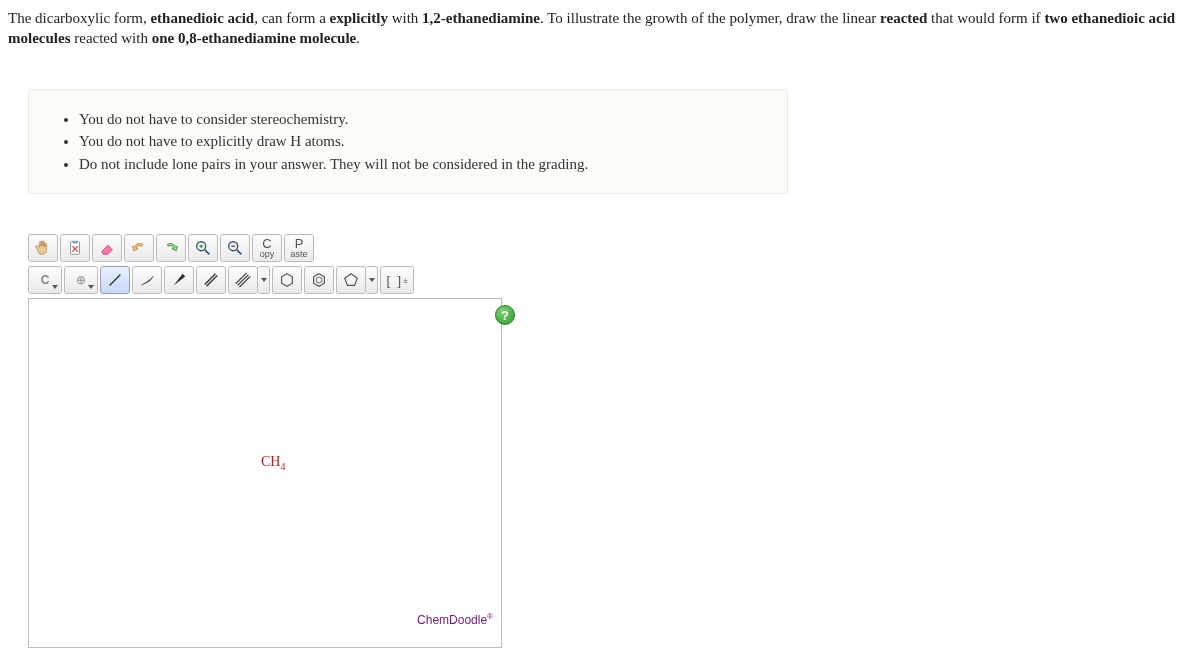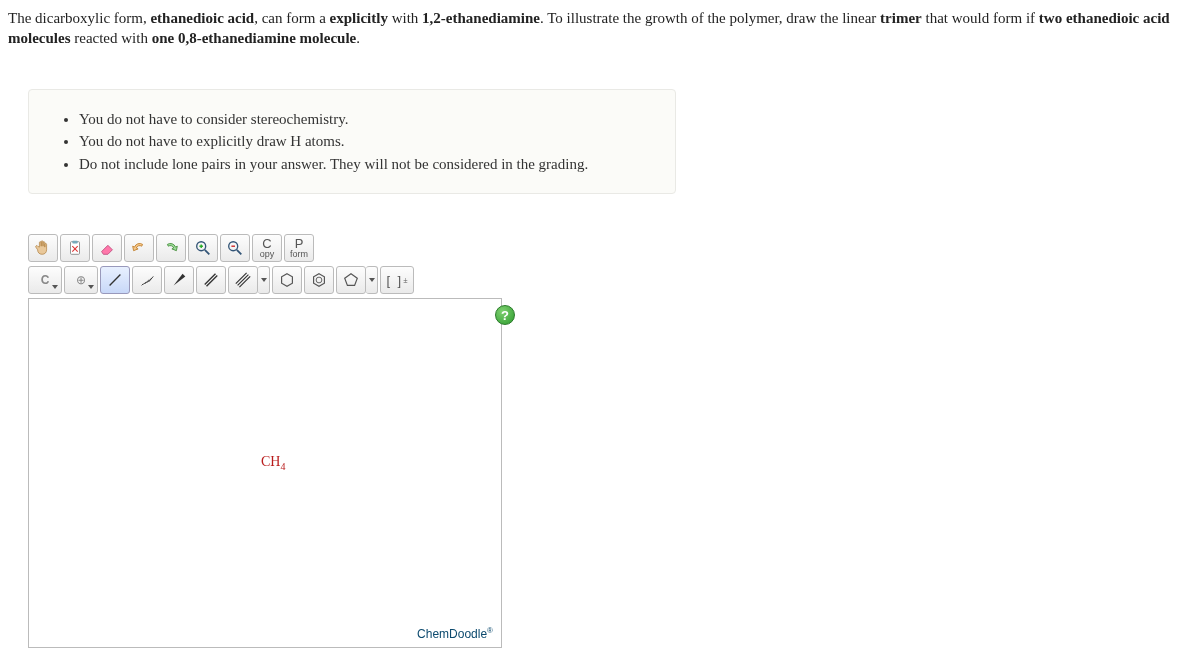--- a/index.html
+++ b/index.html
@@ -15,21 +15,21 @@
     line-height: 1.35;
     margin-bottom: 40px;
   }
   .question b { font-weight: bold; }
   .instructions-box {
     border: 1px solid #e9e9e5;
     background: #fbfbf8;
     border-radius: 4px;
     padding: 18px 30px 18px 30px;
     margin-left: 20px;
-    width: 648px;
+    width: 760px;
     margin-bottom: 40px;
   }
   .instructions-box ul {
     margin: 0;
     padding-left: 20px;
   }
   .instructions-box li {
     font-family: Georgia, serif;
     font-size: 15px;
     line-height: 1.5;
@@ -110,35 +110,35 @@
     position: absolute;
     top: 155px;
     left: 232px;
     font-family: "Times New Roman", serif;
     font-size: 14px;
     color: #b91c1c;
   }
   .canvas-label sub { font-size: 10px; }
   .chemdoodle-brand {
     position: absolute;
-    bottom: 6px;
+    bottom: 20px;
     right: 8px;
     font-family: Arial, sans-serif;
     font-size: 12px;
-    color: #0c4a6e;
+    color: #701a75;
   }
   .chemdoodle-brand sup { font-size: 8px; }
   
   .tool-btn svg { width: 18px; height: 18px; }
 </style>
 </head>
 <body>
 
 <div class="question">
-  <span>The dicarboxylic form, </span><b>ethanedioic acid</b><span>, can form a </span><b>explicitly</b><span> with </span><b>1,2-ethanediamine</b><span>. To illustrate the growth of the polymer, draw the linear </span><b>trimer</b><span> that would form if </span><b>two ethanedioic acid molecules</b><span> reacted with </span><b>one 0,8-ethanediamine molecule</b><span>.</span>
+  <span>The dicarboxylic form, </span><b>ethanedioic acid</b><span>, can form a </span><b>explicitly</b><span> with </span><b>1,2-ethanediamine</b><span>. To illustrate the growth of the polymer, draw the linear </span><b>reacted</b><span> that would form if </span><b>two ethanedioic acid molecules</b><span> reacted with </span><b>one 0,8-ethanediamine molecule</b><span>.</span>
 </div>
 
 <div class="instructions-box">
   <ul>
     <li>You do not have to consider stereochemistry.</li>
     <li>You do not have to explicitly draw H atoms.</li>
     <li>Do not include lone pairs in your answer. They will not be considered in the grading.</li>
   </ul>
 </div>
 
@@ -186,21 +186,21 @@
           <line x1="12" y1="12" x2="17" y2="17" stroke="#357" stroke-width="2"></line>
           <line x1="6" y1="8" x2="10" y2="8" stroke="#c22" stroke-width="1.5"></line>
         </svg>
     </div>
     <div class="tool-btn text-btn">
       <span class="big">C</span>
       <span>opy</span>
     </div>
     <div class="tool-btn text-btn">
       <span class="big">P</span>
-      <span>form</span>
+      <span>aste</span>
     </div>
   </div>
 
   <div class="toolbar">
     <div class="tool-btn wide">
       <span style="font-family:Arial;font-weight:bold;color:#888">C</span>
       <span class="dd-caret"></span>
     </div>
     <div class="tool-btn wide">
       <span style="font-family:Arial;color:#888">⊕</span>

